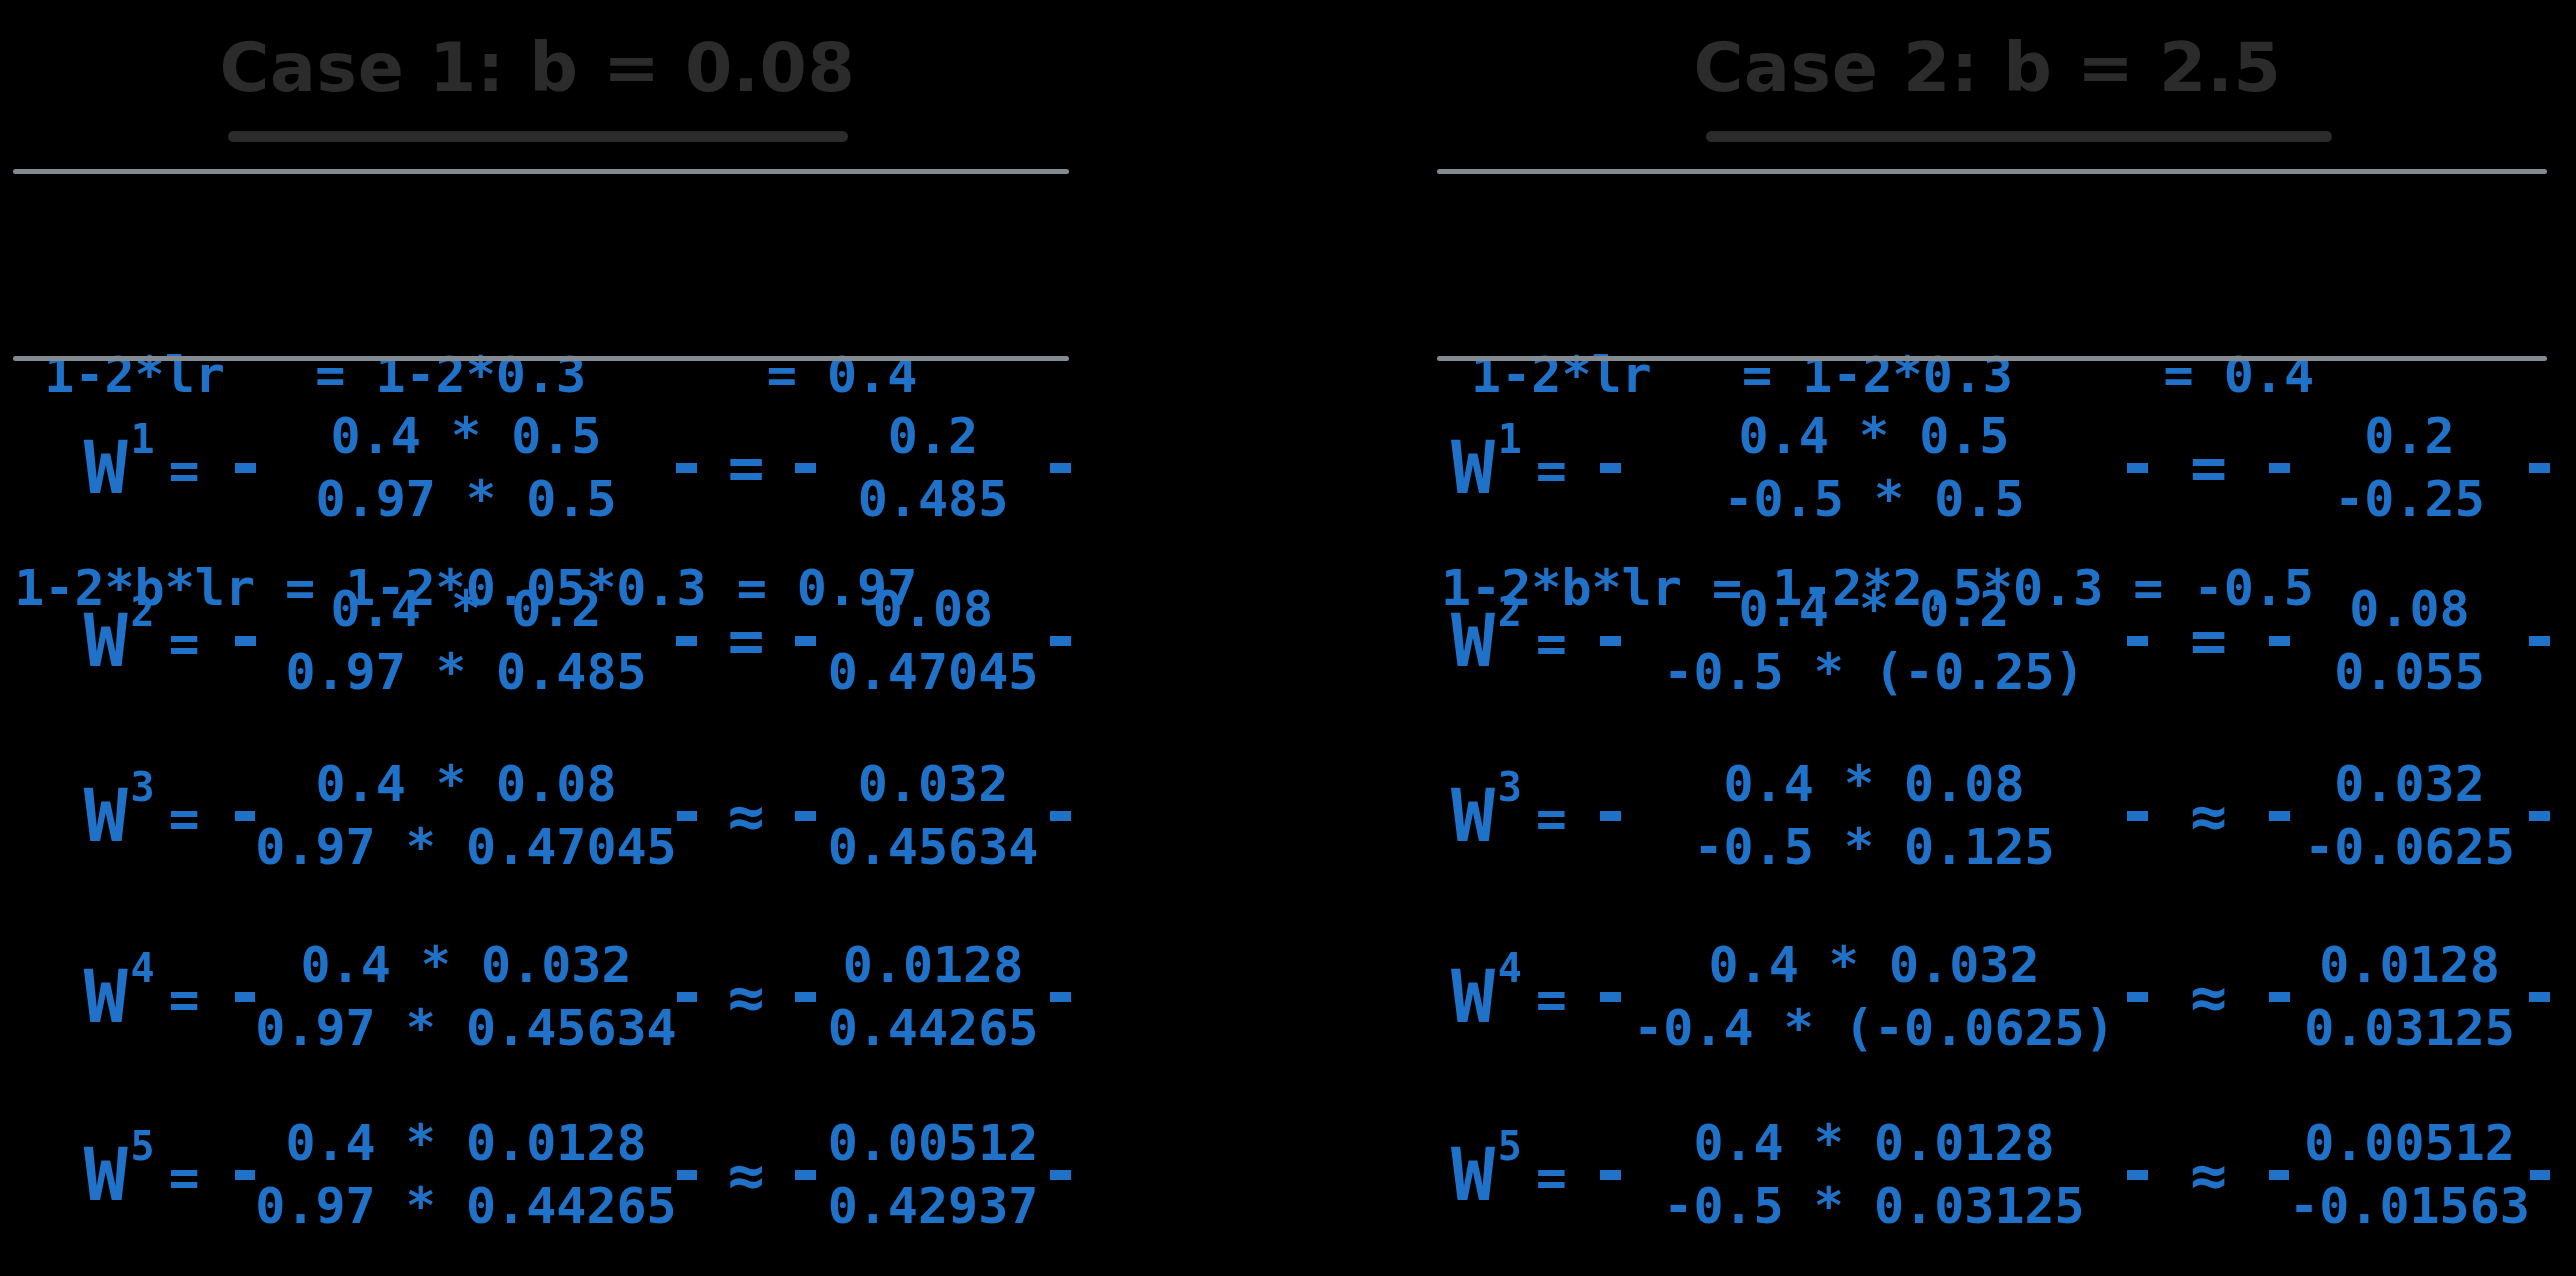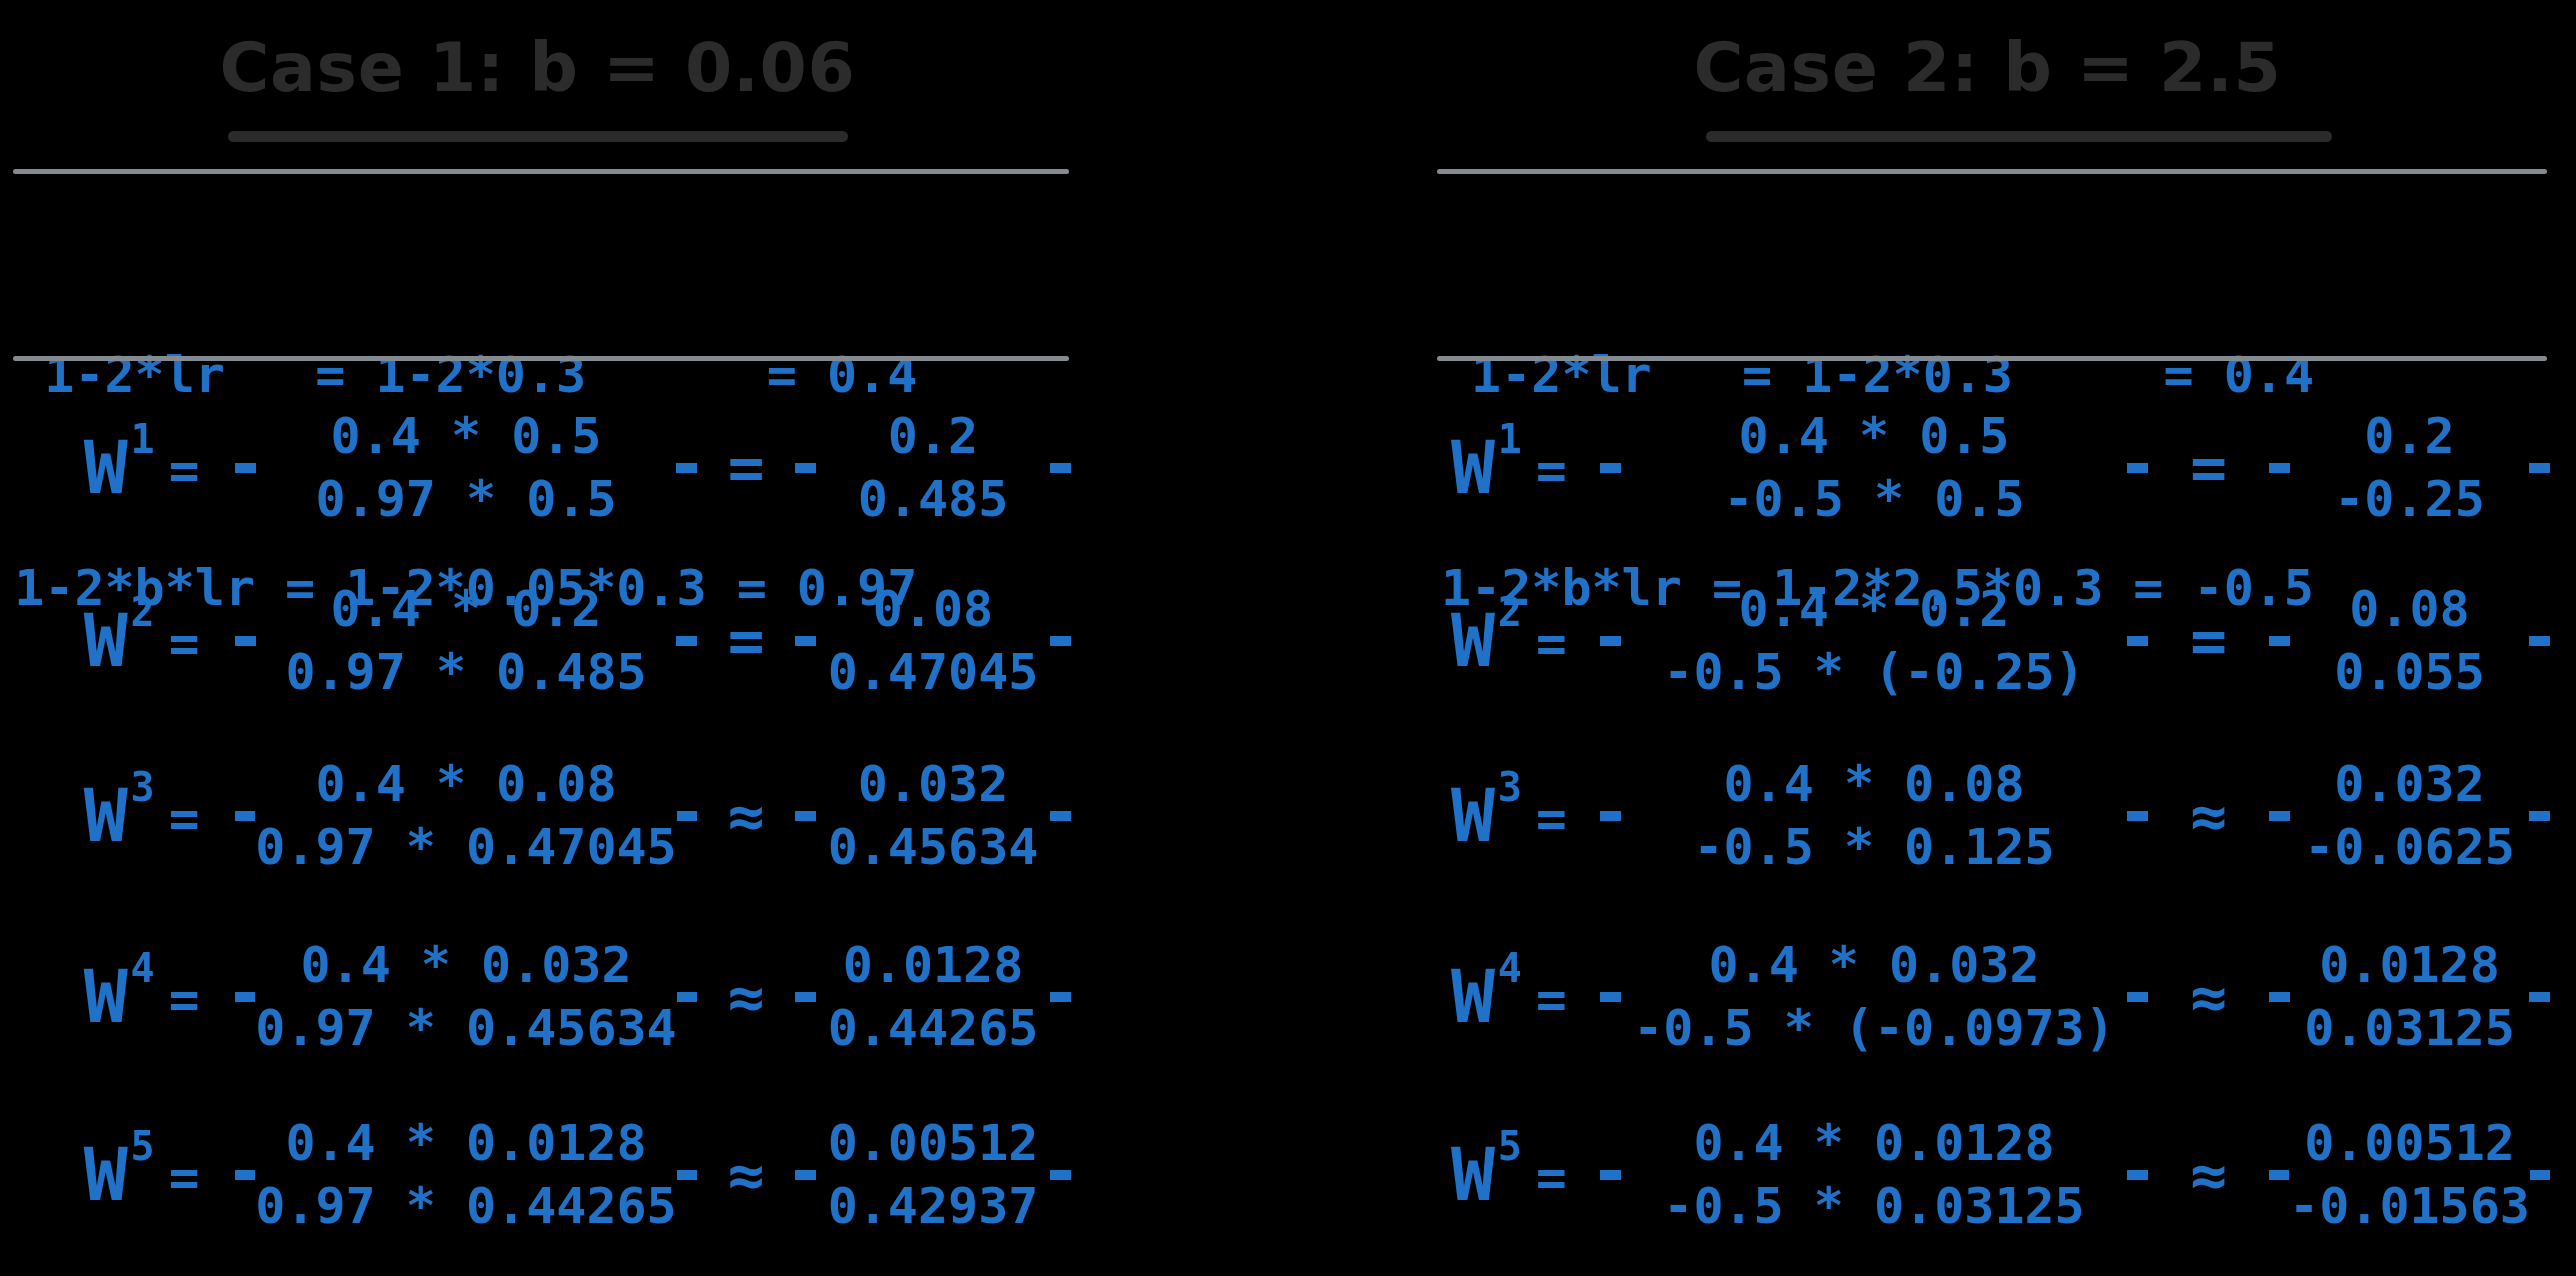--- a/index.html
+++ b/index.html
@@ -57,21 +57,21 @@
   #case2 .matrix.expr{width:548px;}
   #case2 .rel{width:121px;}
   #case2 .matrix.result{width:281px;}
 
   .row1{top:398px;} .row2{top:571px;} .row3{top:746px;} .row4{top:927px;} .row5{top:1105px;}
 </style>
 </head>
 <body>
 
 <section id="case1">
-  <div class="title">Case 1: b = 0.06</div>
+  <div class="title">Case 1: b = 0.08</div>
   <div class="t-underline"></div>
   <div class="rule r-top"></div>
   <div class="prelines">
     <div>1-2*lr   = 1-2*0.3      = 0.4</div>
     <div>1-2*b*lr = 1-2*0.05*0.3 = 0.97</div>
   </div>
   <div class="rule r-mid"></div>
 
   <div class="mrow row1">
     <div class="wlab">
@@ -287,21 +287,21 @@
   <div class="mrow row4">
     <div class="wlab">
       <span class="wbase">W</span>
         <span class="wpow">4</span>
       <span class="weq">=</span>
     </div>
     <div class="matrix expr">
       <div class="brk l"></div>
       <div class="mx-body">
         <div>0.4 * 0.032</div>
-        <div>-0.5 * (-0.0973)</div>
+        <div>-0.4 * (-0.0625)</div>
       </div>
       <div class="brk r"></div>
     </div>
     <div class="rel">≈</div>
     <div class="matrix result">
       <div class="brk l"></div>
       <div class="mx-body">
         <div>0.0128</div>
         <div>0.03125</div>
       </div>

